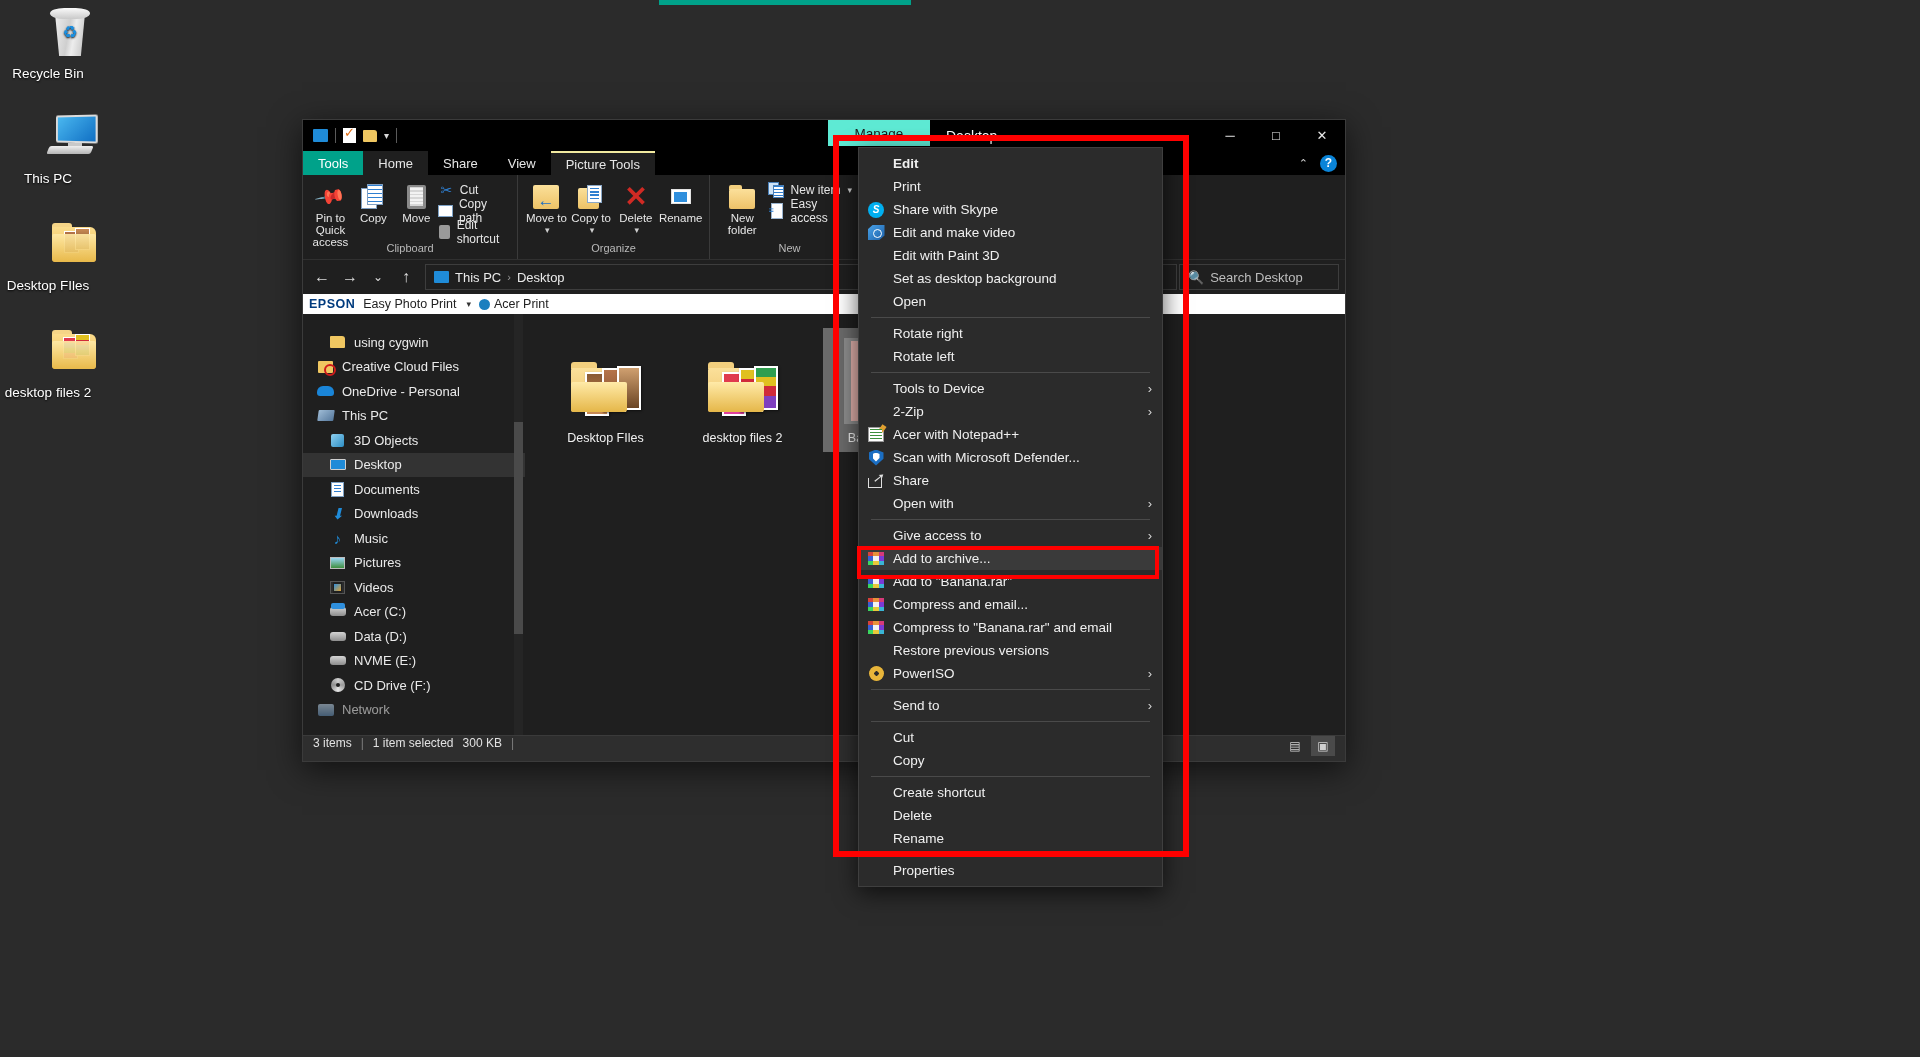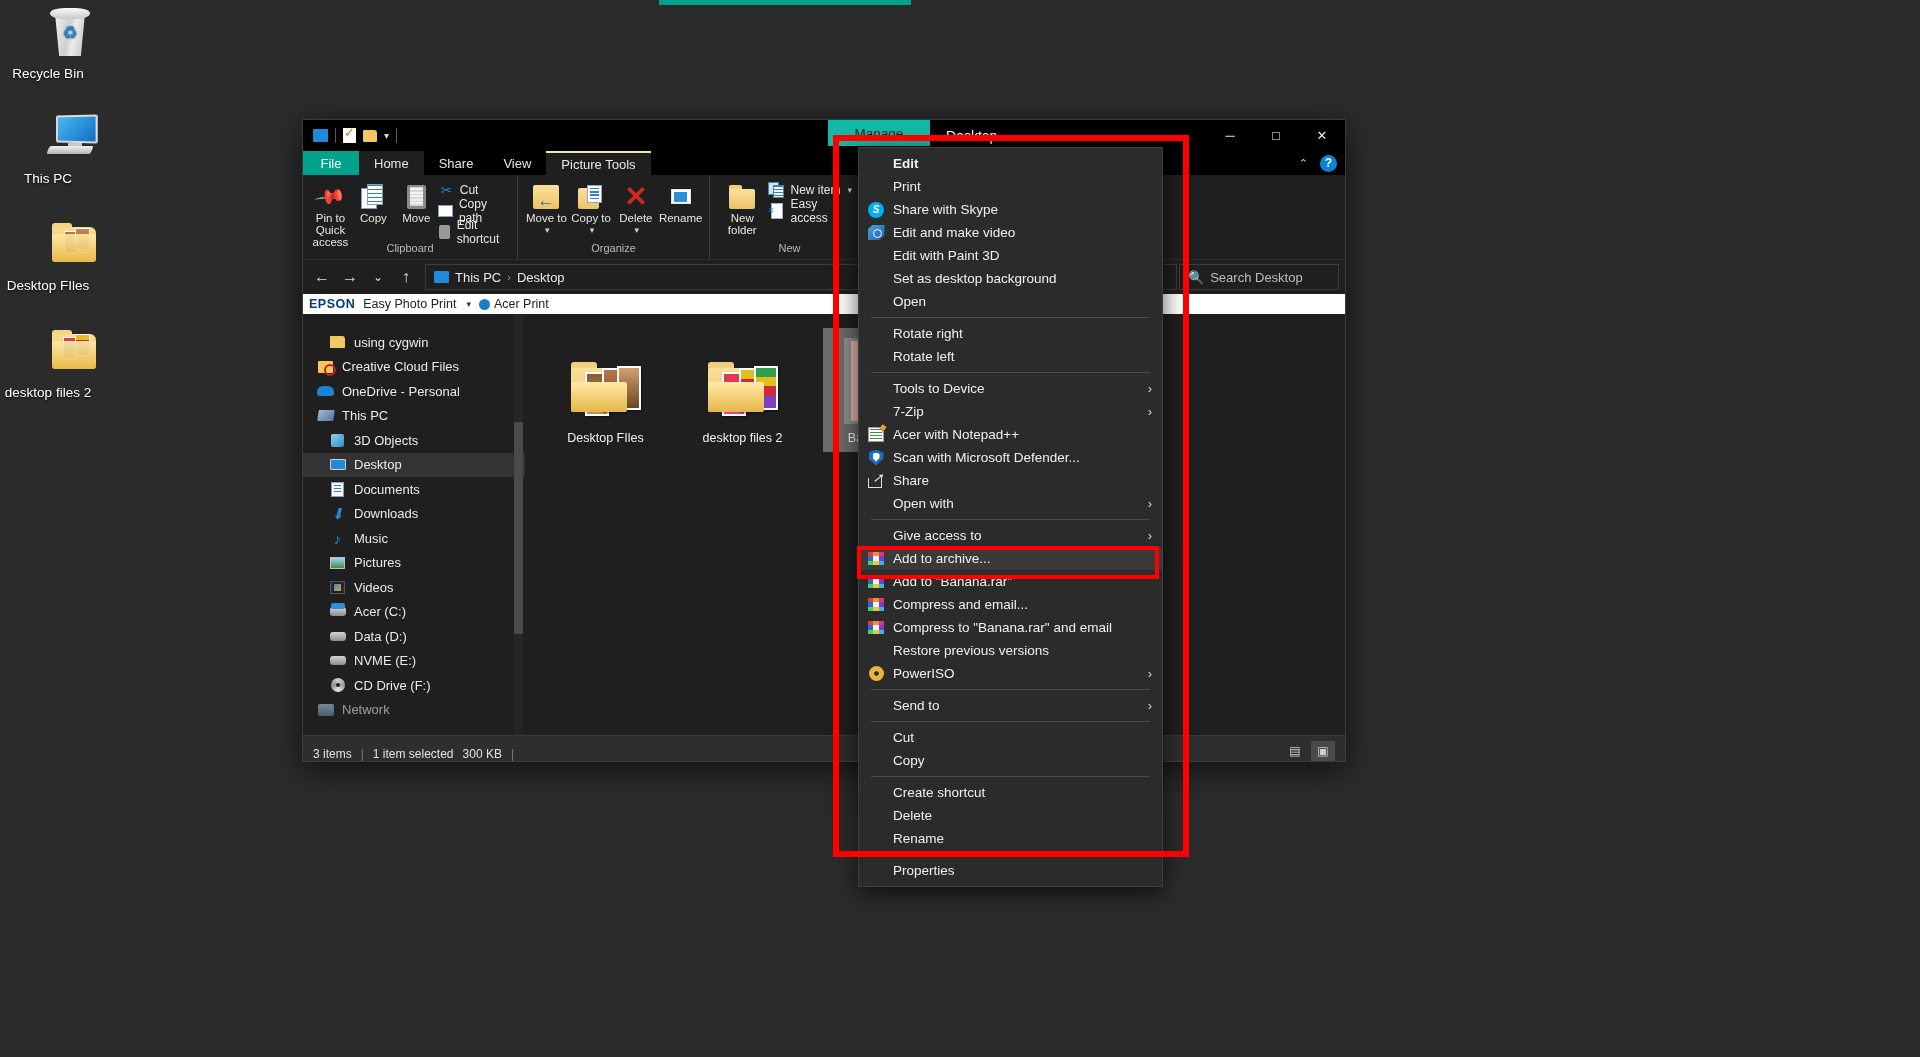--- a/index.html
+++ b/index.html
@@ -83,21 +83,21 @@
   .titlebar { height:31px; background:#000; display:flex; align-items:center; position:relative; }
   .qat { display:flex; align-items:center; gap:7px; padding-left:10px; }
   .qat .sq { width:15px;height:13px;background:#1f8bd8;border-radius:1px; }
   .qat .div { width:1px;height:15px;background:#5a5a5a; }
   .qat .chk { width:13px;height:15px;background:#fff;position:relative; }
   .qat .chk:after{content:"✓";position:absolute;left:1px;top:-3px;color:#e06a10;font-size:13px;}
   .qat .fl { width:14px;height:12px;background:#f0c761;border-radius:1px 3px 1px 1px; }
   .qat .dn { color:#d8d8d8;font-size:10px;line-height:10px; }
   .ctx-tab {
     position:absolute; left:525px; top:0; width:102px; height:26px;
-    background:#14b8a6; color:#1a1a1a; font-size:13.5px;
+    background:#5eead4; color:#1a1a1a; font-size:13.5px;
     display:flex; align-items:center; justify-content:center;
   }
   .win-title { position:absolute; left:643px; top:0; height:31px; display:flex; align-items:center; font-size:14px; color:#fff; }
   .wbtns { position:absolute; right:0; top:0; height:31px; display:flex; }
   .wbtn { width:46px;height:31px;display:flex;align-items:center;justify-content:center;color:#e8e8e8;font-size:13px; }
 
   
   .ribtabs { height:24px; background:#000; display:flex; align-items:stretch; position:relative; }
   .rtab { padding:0 15px; display:flex;align-items:center; font-size:13px; color:#e6e6e6; }
   .rtab.file { background:#00a28a; color:#fff; min-width:56px; justify-content:center; }
@@ -224,21 +224,21 @@
   .banana { position:absolute;left:13px;top:22px;width:30px;height:46px; }
   .banana .b1{position:absolute;left:4px;top:12px;width:22px;height:30px;background:#f2c33e;
      border-radius:60% 10% 55% 20%/50% 20% 60% 40%;transform:rotate(-12deg);}
   .banana .b2{position:absolute;left:0px;top:2px;width:12px;height:24px;background:#f6e0b0;
      border-radius:60% 40% 30% 60%;transform:rotate(25deg);}
   .banana .b3{position:absolute;left:14px;top:0px;width:11px;height:20px;background:#f9e9c5;
      border-radius:50% 50% 40% 60%;transform:rotate(-22deg);}
   .banana .tip{position:absolute;left:2px;top:38px;width:6px;height:5px;background:#5a3a18;border-radius:50%;}
 
   
-  .statusbar { height:26px; background:#2e2e2e; display:flex; align-items:flex-end; gap:9px;
+  .statusbar { height:26px; background:#2e2e2e; display:flex; align-items:flex-start; gap:9px;
                padding:0 10px; font-size:12px; color:#e2e2e2; border-top:1px solid #3a3a3a; }
   .statusbar .sep { color:#7d7d7d; }
   .statusbar .right { margin-left:auto; display:flex; gap:4px; }
   .vbtn { width:24px;height:20px;display:flex;align-items:center;justify-content:center;font-size:12px;color:#d0d0d0; }
   .vbtn.active { background:#4a4a4a; }
 
   
   #ctxmenu {
     position:absolute; left:858px; top:147px; width:305px;
     background:#2b2b2b; border:1px solid #3f3f3f; padding:4px 0;
@@ -344,21 +344,21 @@
     <div class="ctx-tab">Manage</div>
     <div class="win-title">Desktop</div>
     <div class="wbtns">
       <div class="wbtn">─</div>
       <div class="wbtn">□</div>
       <div class="wbtn close">✕</div>
     </div>
   </div>
 
   <div class="ribtabs">
-    <div class="rtab file">File</div>
+    <div class="rtab file">Tools</div>
     <div class="rtab active">Home</div>
     <div class="rtab">Share</div>
     <div class="rtab">View</div>
     <div class="rtab ctxsub">Picture Tools</div>
     <div class="rib-right">
       <span class="chev">⌃</span>
       <span class="helpc">?</span>
     </div>
   </div>
 
@@ -738,21 +738,21 @@
 
   <div class="msep"></div>
 
   <div class="mi">
     <span class="mic"></span>
     <span class="mlbl">Tools to Device</span>
     <span class="arrow">›</span>
   </div>
   <div class="mi">
     <span class="mic"></span>
-    <span class="mlbl">7-Zip</span>
+    <span class="mlbl">2-Zip</span>
     <span class="arrow">›</span>
   </div>
   <div class="mi">
     <span class="mic">
         <i class="ic-npp"></i>
       </span>
     <span class="mlbl">Acer with Notepad++</span>
   </div>
   <div class="mi">
     <span class="mic">

